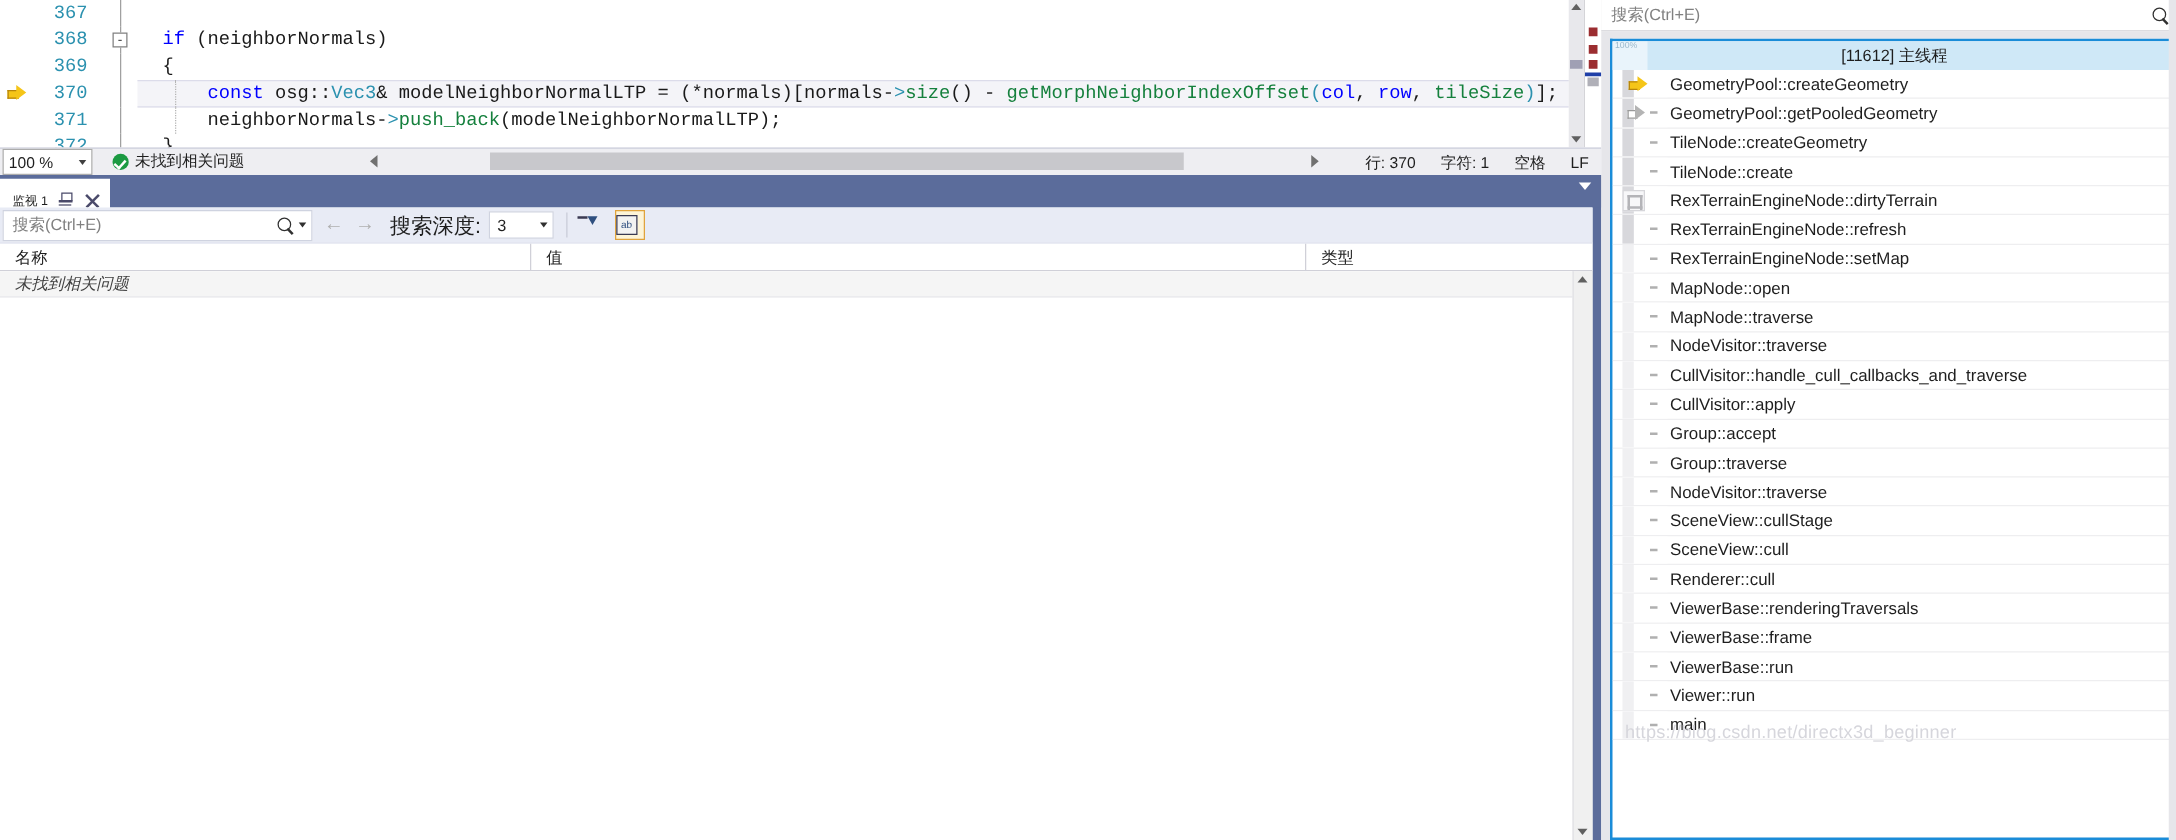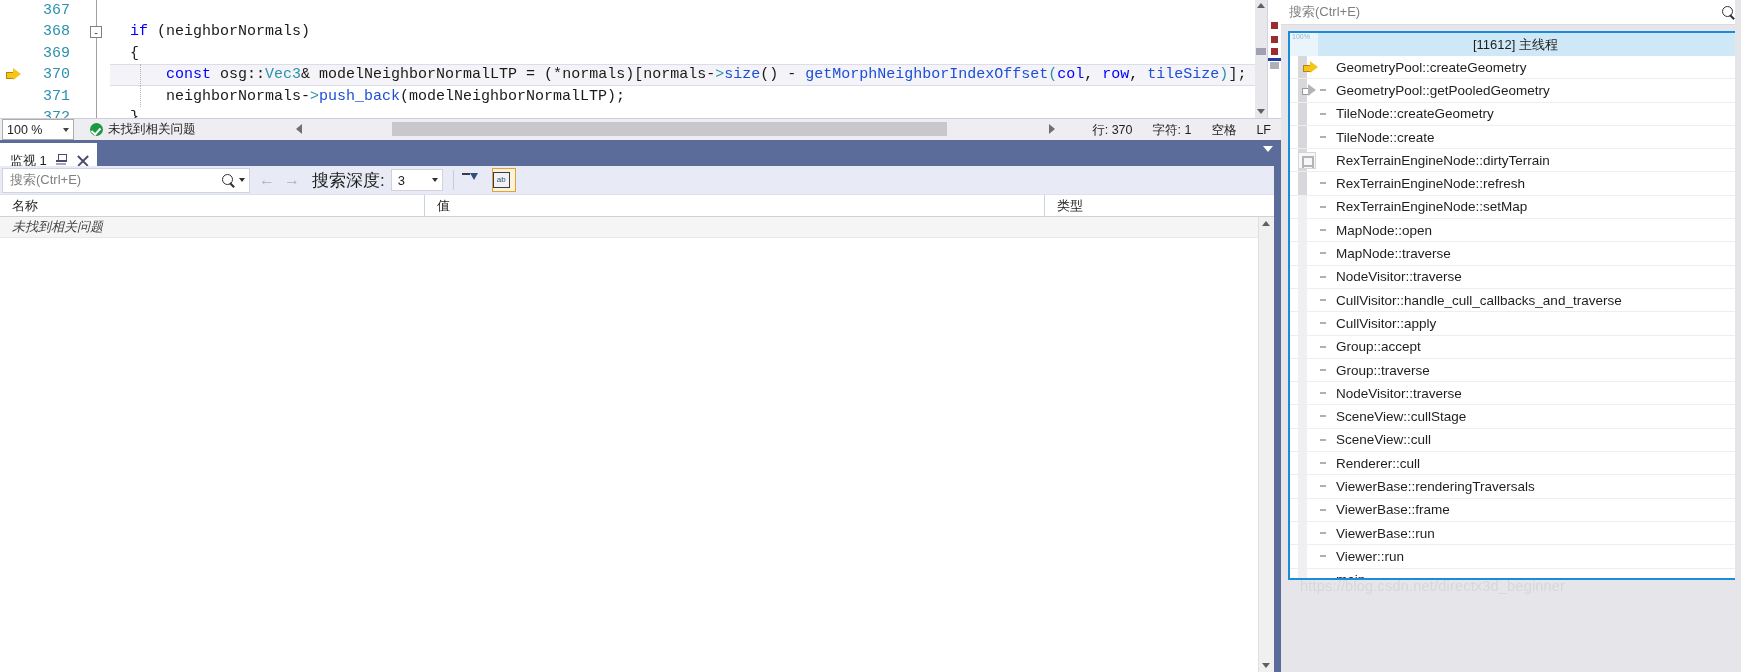--- a/index.html
+++ b/index.html
@@ -105,21 +105,21 @@
     border-top: 1px solid #dcdcea;
     border-bottom: 1px solid #dcdcea;
   }
   .indent-guide {
     position: absolute; top: 0;
     width: 1px; height: 100%;
     border-left: 1px dotted #b4b4b4;
   }
   .kw   { color: #0000ff; }
   .typ  { color: #2b91af; }
-  .fn   { color: #1d4ed8; }
+  .fn   { color: #15803d; }
   .plain{ color: #1a1a1a; }
   .brk  { color: #1a1a1a; }
 
   
   .ed-vscroll {
     position: absolute; right: 14px; top: 0;
     width: 12px; height: 118px;
     background: #e8e8ec;
   }
   .ed-vscroll .arrow-up, .ed-vscroll .arrow-dn {
@@ -237,21 +237,21 @@
     position: absolute; left: 0; top: 0;
     width: 1281px; height: 26px;
     background: #5b6c9b;
   }
   .watch-tab {
     position: absolute; left: 0; top: 3px;
     height: 35px;
     padding: 0 8px 0 10px;
     background: #ffffff;
     display: flex; align-items: center; gap: 9px;
-    font-size: 13px;
+    font-size: 10px;
     color: #1e1e1e;
   }
   .pin-icon {
     position: relative;
     width: 12px; height: 13px;
     display: inline-block;
   }
   .pin-icon::before {
     content: "";
     position: absolute; left: 2px; top: 0px;
@@ -440,21 +440,21 @@
     width: 460px; height: 25px;
     background: #ffffff;
     display: flex; align-items: center;
     padding: 0 6px 0 8px;
     border-bottom: 1px solid #dcdce0;
   }
   .cs-search-text { flex: 1; color: #808080; font-size: 13px; }
 
   .cs-panel {
     position: absolute; left: 7px; top: 31px;
-    width: 453px; height: 549px;
+    width: 453px; height: 641px;
     background: #ffffff;
     border: 2px solid #1a8cd8;
     border-right: none;
     overflow: hidden;
   }
   .cs-thread-header {
     height: 23px;
     background: #cfe8f7;
     display: flex; align-items: center; justify-content: center;
     font-size: 13px; color: #1e1e1e;

